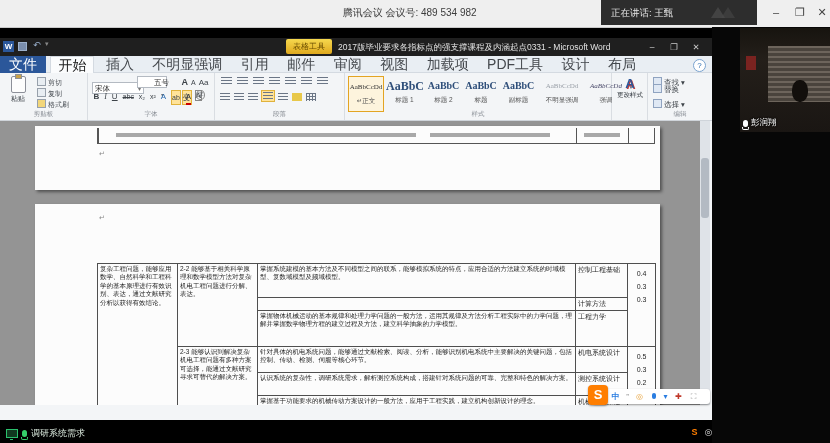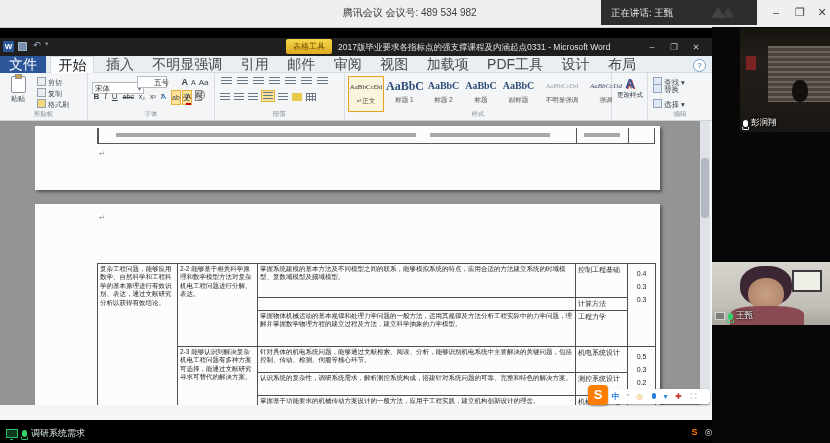--- a/index.html
+++ b/index.html
@@ -379,25 +379,14 @@
     <div class="head0"></div>
     <div class="red"></div>
     <div class="plabel">
       <span class="mic"></span>
       <span>彭润翔</span>
     </div>
   </div>
 
 
 
-  <div class="tile v3" style="top:235px;height:63px;">
-    <div class="frame"></div>
-    <div class="hair"></div>
-    <div class="face"></div>
-    <div class="body"></div>
-    <div class="plabel">
-      <span class="monsm"></span>
-      <span class="mic green"></span>
-      <span>王甄</span>
-    </div>
-  </div>
 
 </div>
 
 </body></html>

